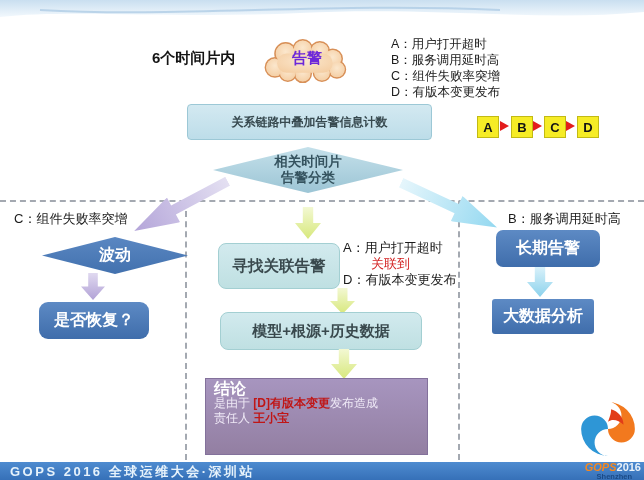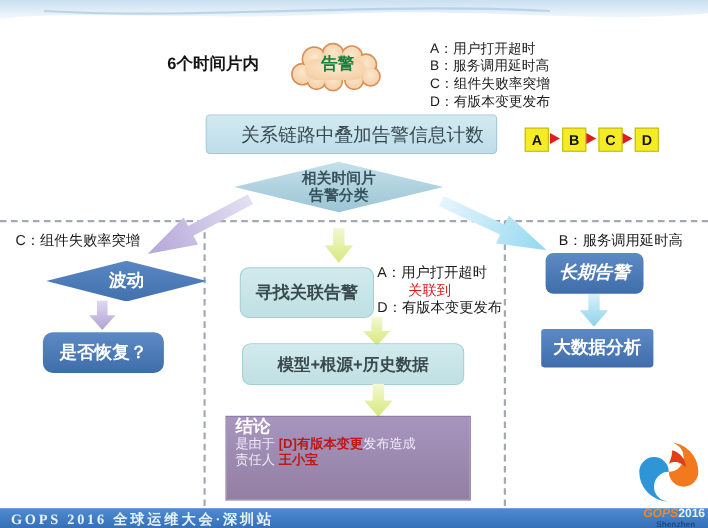--- a/index.html
+++ b/index.html
@@ -11,42 +11,42 @@
   
   .wave{left:0;top:0;width:644px;height:28px;}
   
   .txt{white-space:nowrap;}
   .note6{left:152px;top:49px;font-size:15px;font-weight:600;color:#141414;}
   .legend{left:391px;top:36px;font-size:12.5px;line-height:16px;color:#1b1b1b;}
   .branch-label{font-size:13px;color:#1b1b1b;}
   
   .cloud{left:260px;top:38px;width:94px;height:46px;}
   .cloud-label{left:260px;top:38px;width:94px;height:40px;display:flex;align-items:center;justify-content:center;
-    color:#15803d;font-weight:bold;font-size:15px;}
+    color:#6d28d9;font-weight:bold;font-size:15px;}
   
   .count-box{left:187px;top:104px;width:243px;height:34px;border-radius:4px;
     background:linear-gradient(180deg,#d3e9f1,#bddde9);border:1px solid #9cc8d6;
-    display:flex;align-items:center;justify-content:center;font-size:17px;font-weight:400;color:#37494f;padding-left:20px;}
+    display:flex;align-items:center;justify-content:center;font-size:12px;font-weight:700;color:#37494f;}
   
   .seq-box{width:20px;height:20px;background:#f6ec26;border:1px solid #c2ba14;
     display:flex;align-items:center;justify-content:center;font-size:13px;font-weight:bold;color:#141414;}
   .seq-arrow{width:0;height:0;border-left:9px solid #e31c1c;border-top:5px solid transparent;border-bottom:5px solid transparent;}
   
   .diamond-shape{clip-path:polygon(50% 0,100% 50%,50% 100%,0 50%);}
   .classify-bg{left:213px;top:147px;width:190px;height:46px;background:linear-gradient(180deg,#c4e0ea,#9cc5d5);}
   .classify-text{left:213px;top:147px;width:190px;height:46px;display:flex;flex-direction:column;align-items:center;justify-content:center;
     font-size:13.5px;line-height:16px;font-weight:bold;color:#35535f;}
   .bodong-bg{left:42px;top:237px;width:146px;height:37px;background:linear-gradient(180deg,#5a87c2,#4271ae);}
   .bodong-text{left:42px;top:237px;width:146px;height:37px;display:flex;align-items:center;justify-content:center;
     font-size:16px;font-weight:bold;color:#ffffff;}
   
   .blue-box{background:linear-gradient(180deg,#5d8ac4,#3f6dab);color:#fff;font-weight:bold;
     display:flex;align-items:center;justify-content:center;}
   .recover-box{left:39px;top:302px;width:110px;height:37px;border-radius:9px;font-size:16px;}
-  .longterm-box{left:496px;top:230px;width:89px;height:37px;border-radius:7px;font-size:16px;font-style:italic;}
+  .longterm-box{left:496px;top:230px;width:104px;height:37px;border-radius:7px;font-size:16px;}
   .bigdata-box{left:492px;top:299px;width:102px;height:35px;border-radius:3px;font-size:16px;}
   
   .pale-box{background:linear-gradient(180deg,#d2eaee,#bfe0e2);border:1px solid #a3cfd2;border-radius:8px;
     display:flex;align-items:center;justify-content:center;color:#39494d;font-weight:600;}
   .find-box{left:218px;top:243px;width:120px;height:44px;font-size:15.5px;}
   .model-box{left:220px;top:312px;width:200px;height:36px;font-size:15px;}
   
   .ann{font-size:13px;color:#1b1b1b;}
   .ann-red{color:#d32020;}
   
@@ -62,21 +62,21 @@
     background:linear-gradient(90deg,#e4e0f2,#b4a5d9);}
   .big-right{left:396px;top:191px;width:106px;height:28px;transform:rotate(25deg);
     background:linear-gradient(90deg,#e6f6fc,#93d8f0);}
   
   .conclusion{left:205px;top:378px;width:223px;height:77px;background:linear-gradient(180deg,#a795bf,#937fa2);
     border:1px solid #83719b;padding:2px 8px;box-sizing:border-box;font-size:12px;line-height:15.2px;color:#efe9f6;}
   .conclusion .title{font-weight:bold;color:#ffffff;font-size:16px;}
   .hl{color:#c01616;font-weight:bold;}
   
   .footer-bar{left:0;top:462px;width:644px;height:18px;background:linear-gradient(180deg,#4e8bd0,#3670b8);}
-  .footer-text{left:10px;top:463px;font-size:13px;font-weight:bold;letter-spacing:2.5px;color:#e6f2fb;font-family:Liberation Serif, serif;}
+  .footer-text{left:10px;top:463px;font-size:13px;font-weight:bold;letter-spacing:2.5px;color:#e6f2fb;}
   .logo{left:577px;top:401px;width:62px;height:58px;}
   .logo-line{right:3px;top:461px;font-size:11px;font-weight:bold;font-style:italic;padding-left:37px;}
   .logo-brand{color:#f5871f;}
   .logo-year{color:#e9f1f9;font-style:normal;}
   .logo-city{right:12px;top:472px;font-size:7.5px;font-weight:bold;color:#1a4a86;padding-left:32px;}
 </style>
 </head>
 <body>
 
 <div class="slide">

